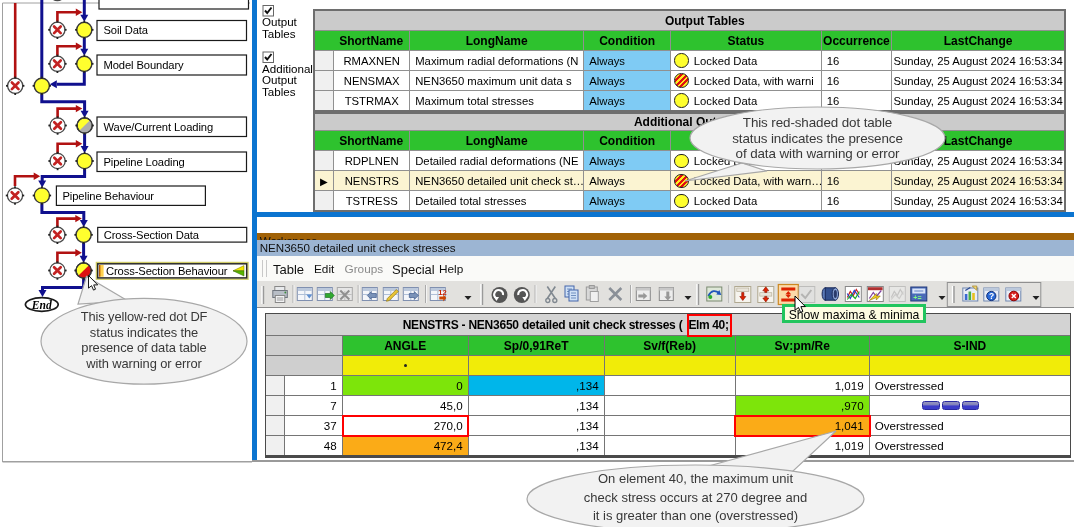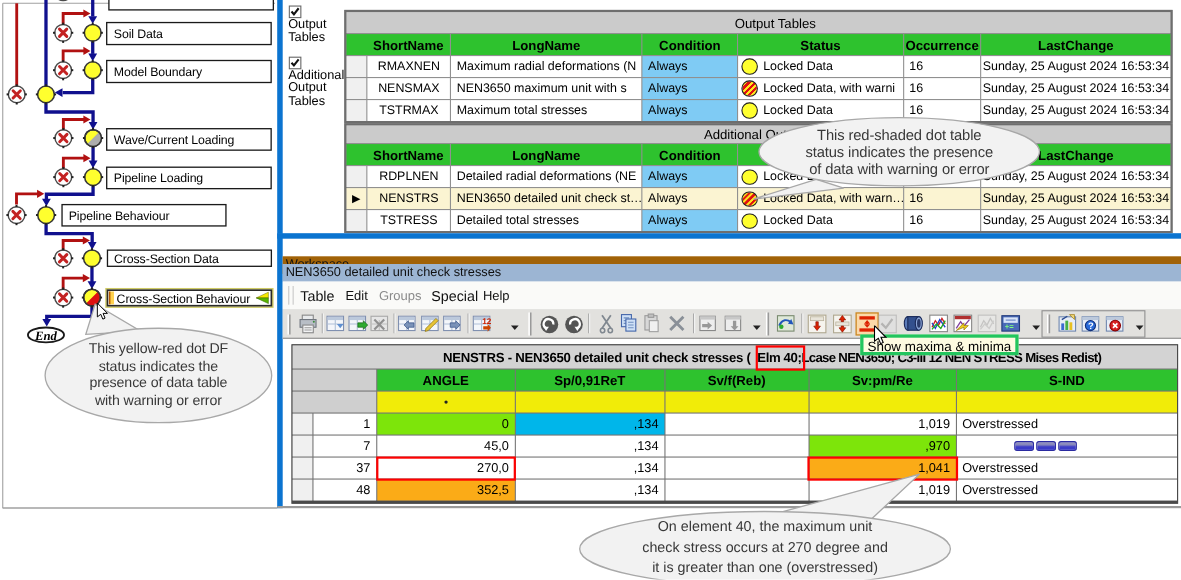--- a/index.html
+++ b/index.html
@@ -157,21 +157,21 @@
 </svg>
 <div class="abs" style="left:262px;top:16px;font-size:11.6px;line-height:11.9px;color:#000;">Output<br>Tables</div>
 <div class="abs" style="left:262px;top:62.5px;font-size:11.6px;line-height:11.9px;color:#000;">Additional<br>Output<br>Tables</div>
 
 <style>
   .ttab{position:absolute;left:312.7px;display:grid;background:#909090;grid-gap:1px;
         border:2px solid #6e6e6e;
         grid-template-columns:18.5px 75px 173px 86px 149.5px 69.5px 171.8px;
         font-size:11.3px;color:#000;}
   .ttab>div{background:#ffffff;white-space:nowrap;overflow:hidden;display:flex;align-items:center;box-sizing:border-box;padding-top:1.2px;}
-  .band{grid-column:1/-1;background:#CBCBCB !important;justify-content:center;font-weight:normal;font-size:12px;padding-left:31px;}
+  .band{grid-column:1/-1;background:#CBCBCB !important;justify-content:center;font-weight:bold;font-size:12px;padding-left:31px;}
   .gh{background:#2EC22E !important;justify-content:center;font-weight:bold;font-size:12px;}
   .sel{background:#F0F0F0 !important;}
   .cond{background:#7FCBF4 !important;}
   .hl{background:#FBF4D2 !important;}
   .pl{padding-left:5px;}
   .ctr{justify-content:center;}
   .dot{width:12.6px;height:12.6px;border-radius:50%;background:#FFFF2E;border:1.4px solid #222;margin:0 5px 0 3px;flex:none;}
 </style>
 
 <div class="ttab" style="top:9px;grid-template-rows:18.5px 19px 19px 19px 19px;">
@@ -184,21 +184,21 @@
     <div class="gh">LastChange</div>
   <div class="sel"></div>
     <div class="ctr">RMAXNEN</div>
     <div class="pl">Maximum radial deformations (N</div>
     <div class="cond pl">Always</div>
     <div><span class="dot"></span>Locked Data</div>
     <div class="pl">16</div>
     <div class="ctr">Sunday, 25 August 2024 16:53:34</div>
   <div class="sel"></div>
     <div class="ctr">NENSMAX</div>
-    <div class="pl">NEN3650 maximum unit with s</div>
+    <div class="pl">NEN3650 maximum unit data s</div>
     <div class="cond pl">Always</div>
     <div><span class="dot wdot"></span>Locked Data, with warni</div>
     <div class="pl">16</div>
     <div class="ctr">Sunday, 25 August 2024 16:53:34</div>
   <div class="sel"></div>
     <div class="ctr">TSTRMAX</div>
     <div class="pl">Maximum total stresses</div>
     <div class="cond pl">Always</div>
     <div><span class="dot"></span>Locked Data</div>
     <div class="pl">16</div>
@@ -488,21 +488,20 @@
   .grn{background:#7DE50A !important;}
   .cyn{background:#00B6EA !important;}
   .org{background:#FBAB17 !important;}
   .num{justify-content:flex-end;padding-right:5px;}
 </style>
 <div class="mtab">
   <div class="ti">
       <span style="letter-spacing:-0.23px;">NENSTRS - NEN3650 detailed unit check stresses (</span>
       <span style="display:inline-block;width:6px;"></span>
       <span>Elm 40; </span>
-      <span style="letter-spacing:-0.63px;">Lcase NEN3650; C3-III 12 NEN STRESS Mises Redist)</span>
     </div>
   <div class="mgr"></div>
     <div class="mgh">ANGLE</div>
     <div class="mgh">Sp/0,91ReT</div>
     <div class="mgh">Sv/f(Reb)</div>
     <div class="mgh">Sv:pm/Re</div>
     <div class="mgh">S-IND</div>
   <div class="mgr"></div>
     <div class="yel" style="justify-content:center;">
       <span style="width:3px;height:3px;border-radius:50%;background:#222;"></span>
@@ -531,21 +530,21 @@
     </div>
   <div class="sel"></div>
     <div class="num">37</div>
     <div class="num">270,0</div>
     <div class="num">,134</div>
     <div></div>
     <div class="org num">1,041</div>
     <div class="pl">Overstressed</div>
   <div class="sel"></div>
     <div class="num">48</div>
-    <div class="org num">352,5</div>
+    <div class="org num">472,4</div>
     <div class="num">,134</div>
     <div></div>
     <div class="num">1,019</div>
     <div class="pl">Overstressed</div>
 </div>
 <style>
   .pill{width:17.4px;height:9px;border-radius:2.5px;background:linear-gradient(#9191bd 10%,#8585bb 35%,#3c3cc8 60%);border:1.1px solid #2a2aa0;margin:0 1.2px;box-sizing:border-box;}
   #pills{justify-content:center;padding-right:38px;}
 </style>
 

